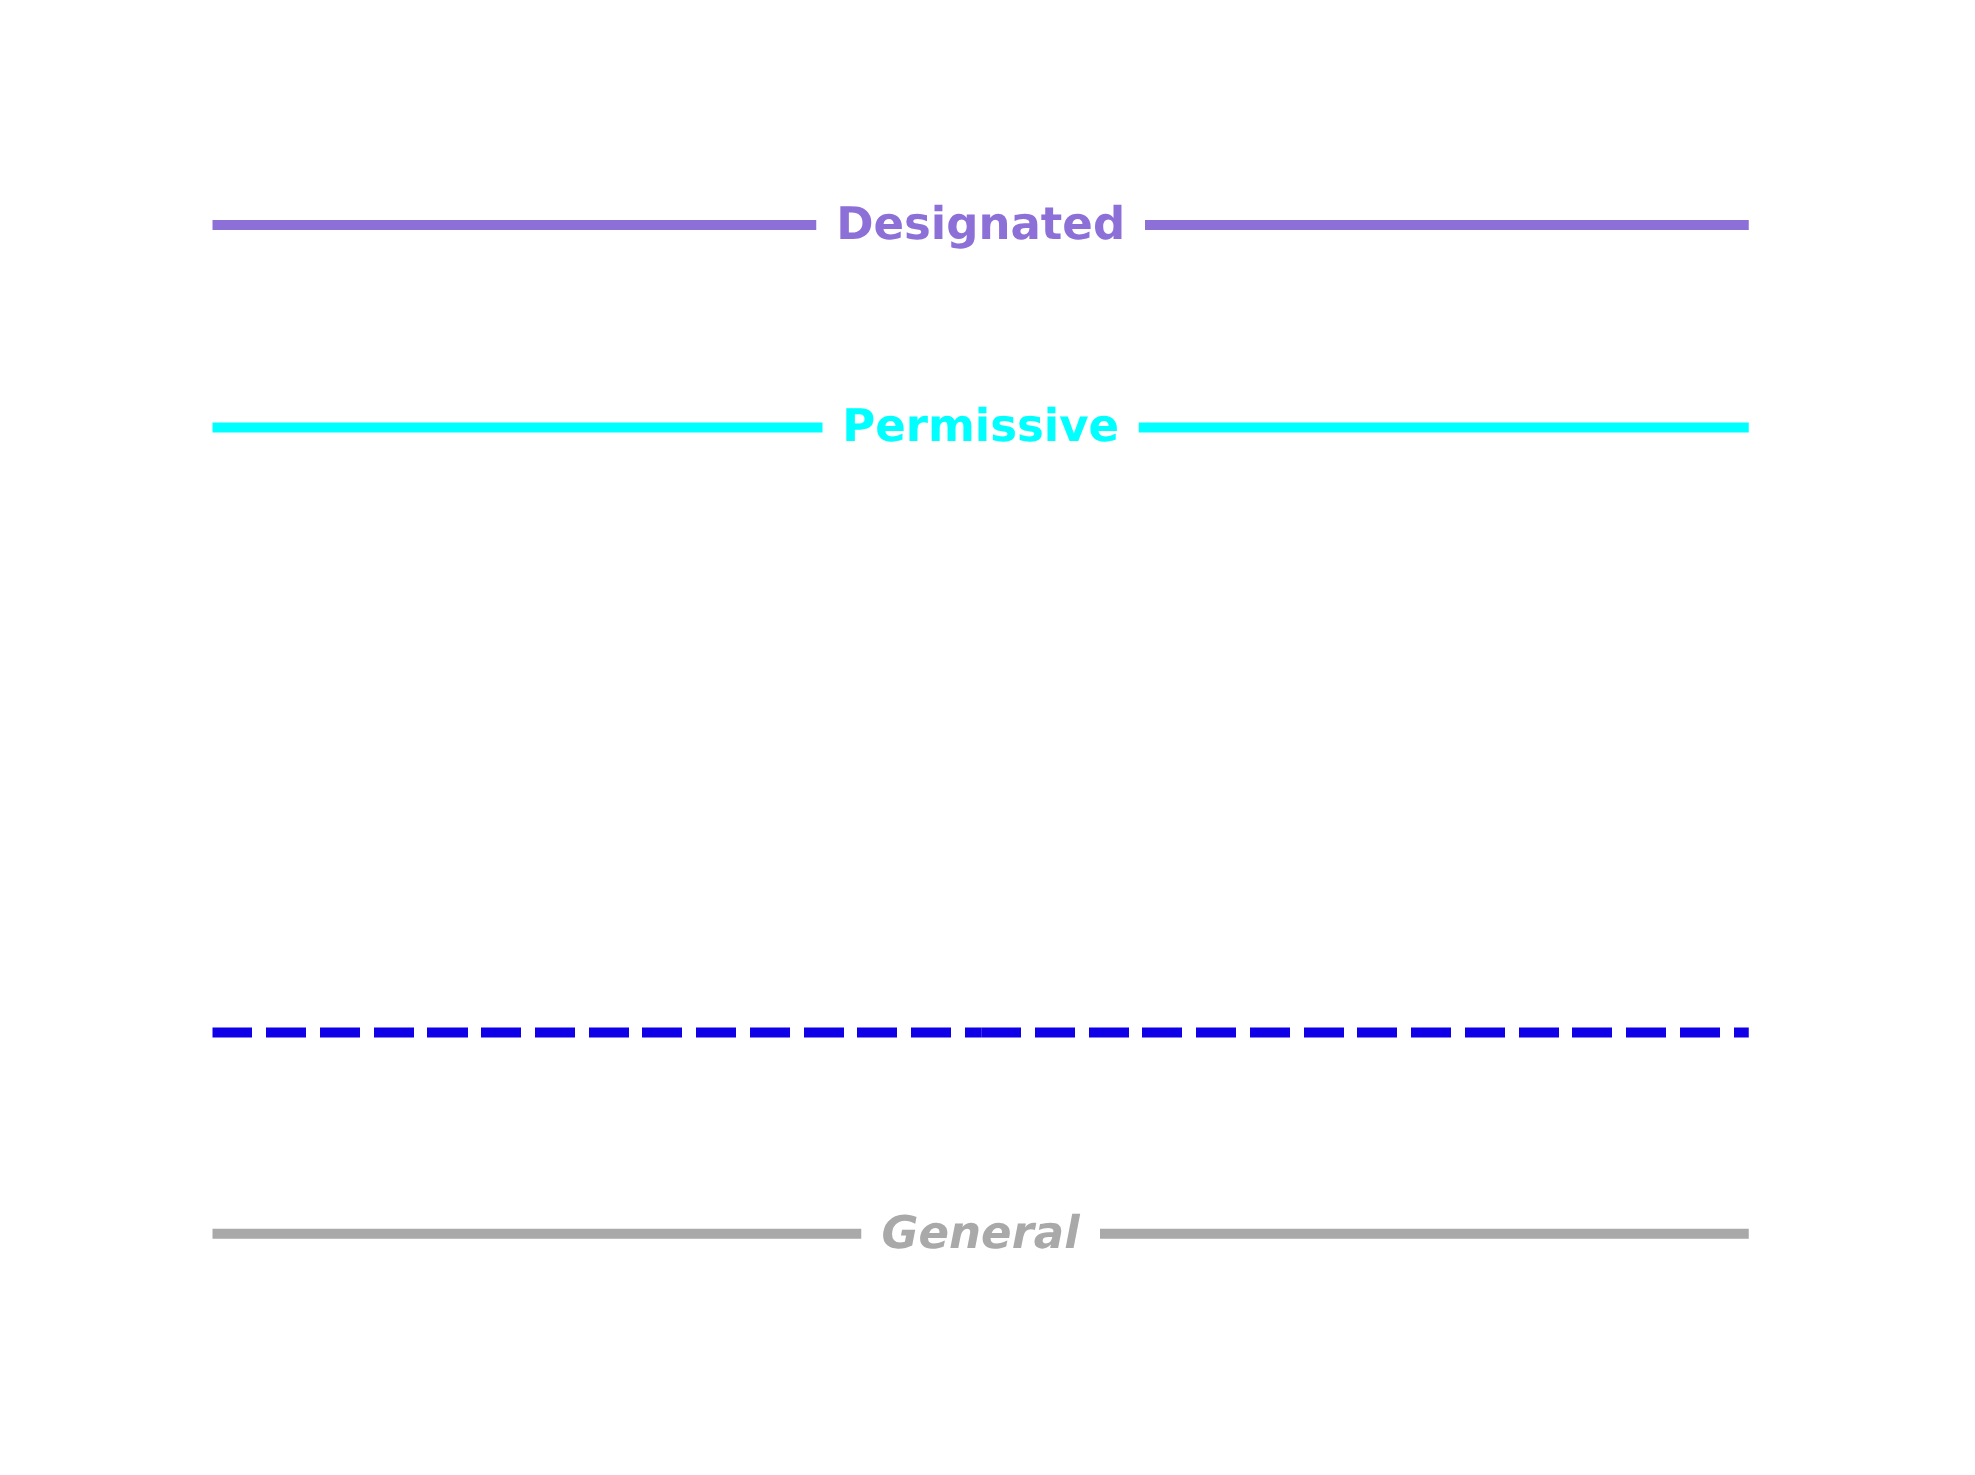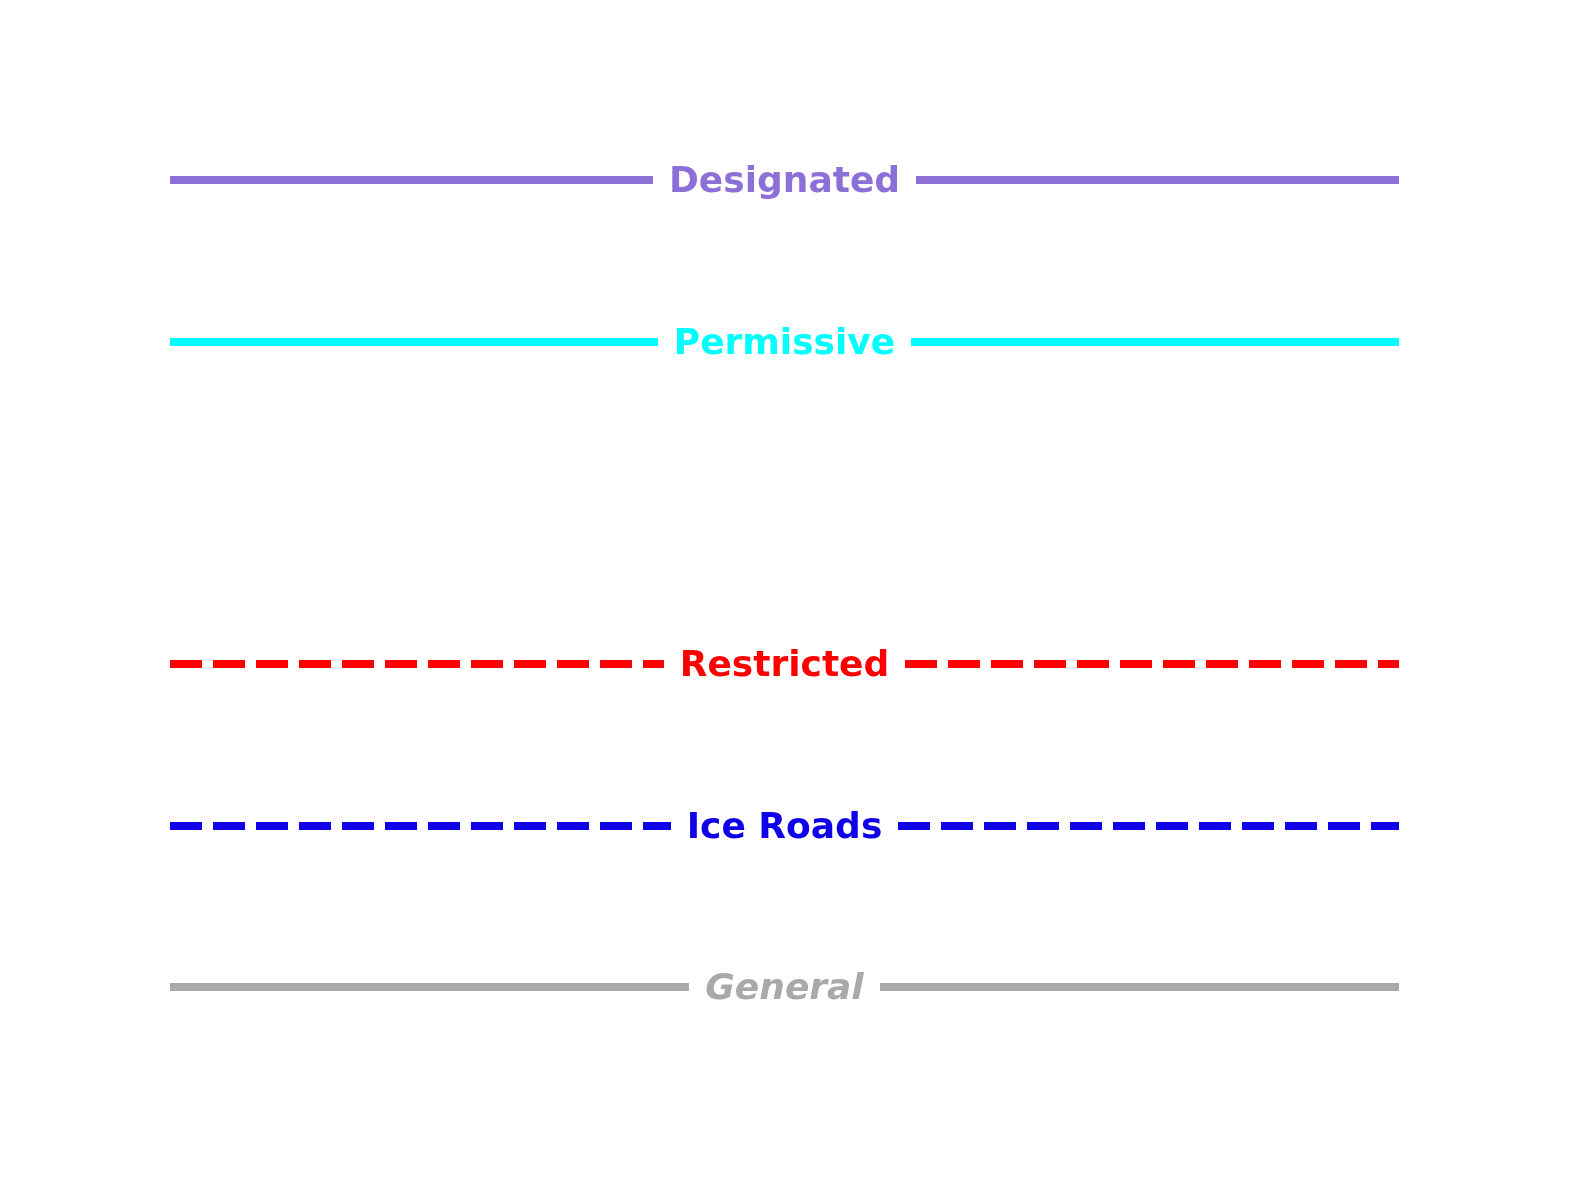--- a/index.html
+++ b/index.html
@@ -75,29 +75,23 @@
     <span class="legend-seg solid" style="--lc:#8c6fd7"></span>
   </div>
 
   <div class="legend-row row-1">
     <span class="legend-seg solid" style="--lc:#00ffff"></span>
     <span class="legend-label" style="--lc:#00ffff">Permissive</span>
     <span class="legend-seg solid" style="--lc:#00ffff"></span>
   </div>
 
 
-  <div class="legend-row row-3">
-    <span class="legend-seg dashed" style="--lc:#ff0000"></span>
-    <span class="legend-label" style="--lc:#ff0000">Restricted</span>
-    <span class="legend-seg dashed" style="--lc:#ff0000"></span>
-  </div>
 
   <div class="legend-row row-4">
     <span class="legend-seg dashed" style="--lc:#1000e8"></span>
-    <span class="legend-label" style="--lc:#1000e8">Ice Roads</span>
     <span class="legend-seg dashed" style="--lc:#1000e8"></span>
   </div>
 
   <div class="legend-row row-5">
     <span class="legend-seg solid" style="--lc:#a9a9a9"></span>
     <span class="legend-label" style="--lc:#a9a9a9">General</span>
     <span class="legend-seg solid" style="--lc:#a9a9a9"></span>
   </div>
 
 </div>

